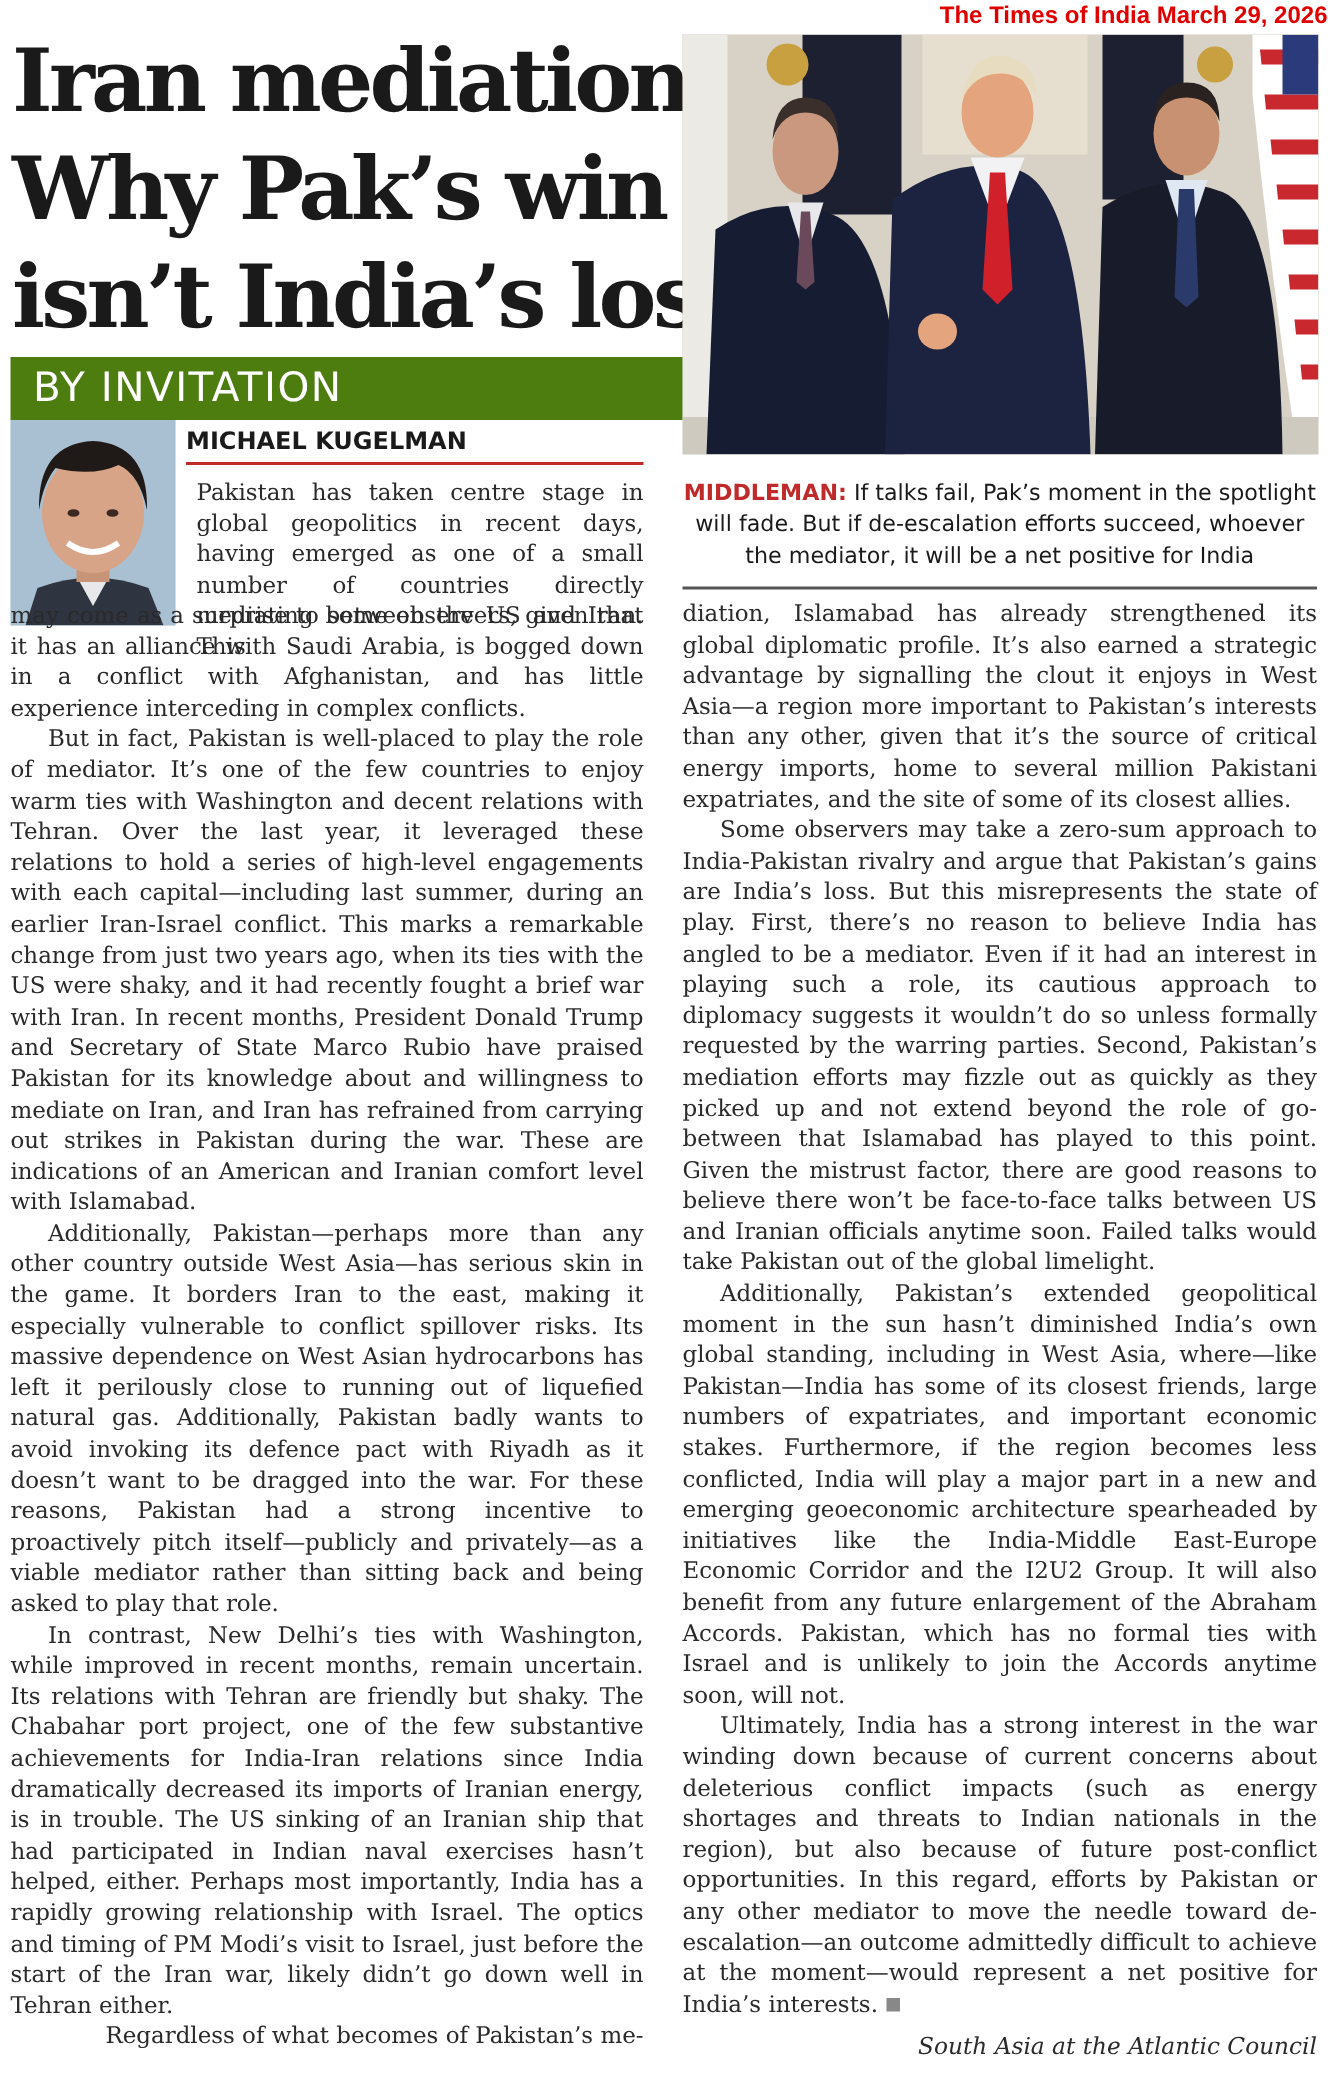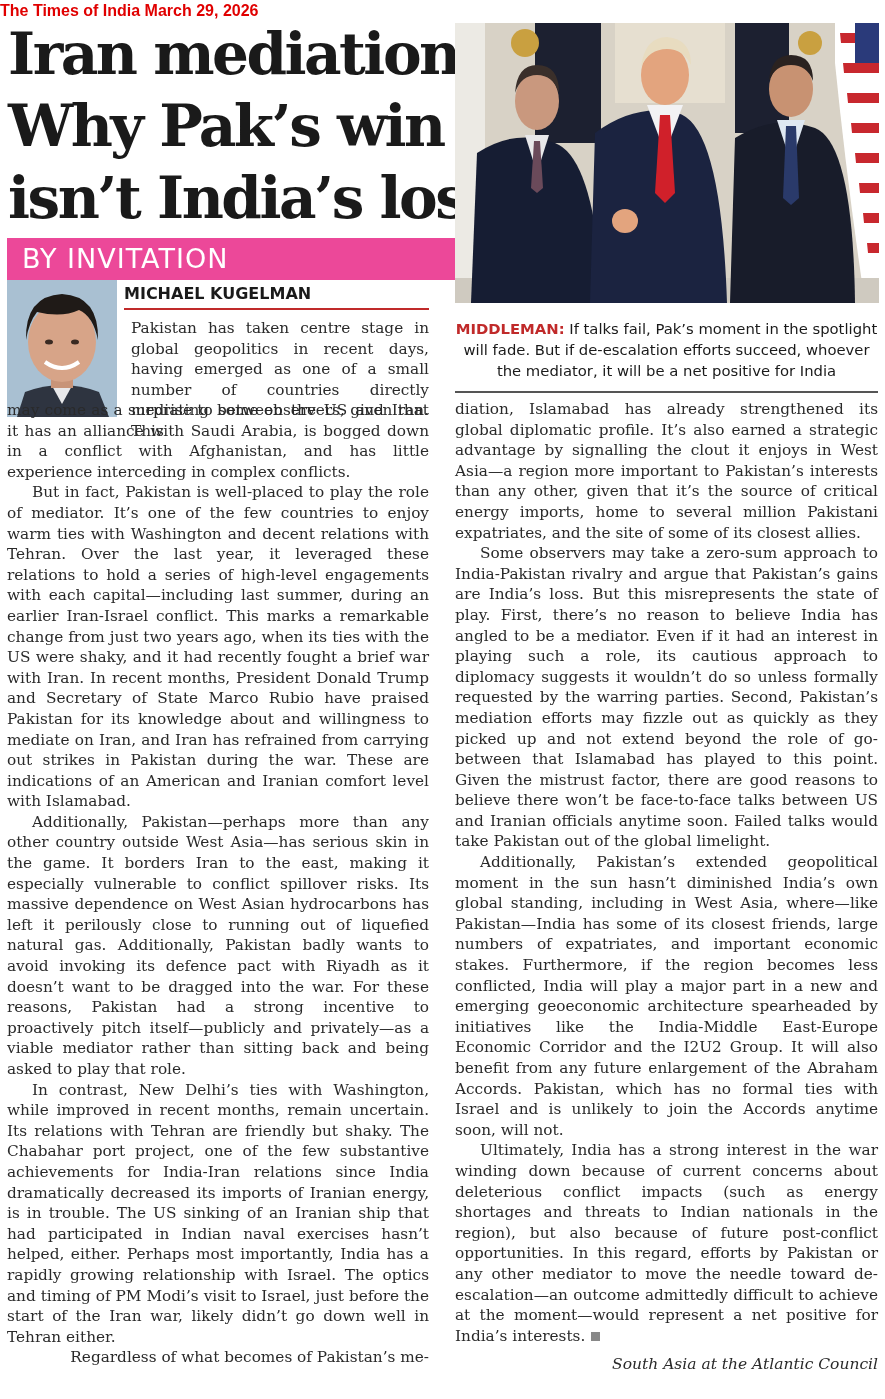--- a/index.html
+++ b/index.html
@@ -1,23 +1,23 @@
 <!DOCTYPE html>
 <html><head>
 <meta charset="utf-8">
 <style>
   html, body { margin: 0; padding: 0; background: #ffffff; }
   body { width: 885px; height: 1399px; position: relative; overflow: hidden; color: #2a2a2a; }
-  .masthead { position: absolute; top: 1px; left: 0; width: 885px; text-align: left;
+  .masthead { position: absolute; top: 1px; left: 0; width: 885px; text-align: right;
     font-family: "Liberation Sans", sans-serif; font-weight: bold; font-size: 16px; color: #e00000; line-height: 20px; }
   .headline { position: absolute; left: 8px; top: 18px; width: 425px;
     font-family: "DejaVu Serif", serif; font-weight: bold; color: #1a1a1a;
     font-size: 58px; line-height: 72px; letter-spacing: -2.5px; text-align: center; }
   .headline div { white-space: nowrap; }
-  .kicker { position: absolute; left: 7px; top: 238px; width: 475px; height: 42px; background: #ec4899; }
+  .kicker { position: absolute; left: 7px; top: 238px; width: 475px; height: 42px; background: #4d7c0f; }
   .kicker span { position: absolute; left: 15px; top: 5px; font-family: "DejaVu Sans", sans-serif;
     font-size: 27px; color: #ffffff; letter-spacing: 1px; line-height: 32px; }
   .author-photo { position: absolute; left: 7px; top: 280px; width: 110px; height: 137px; background: #a8bfd0; overflow: hidden; }
   .byline { position: absolute; left: 124px; top: 282px; width: 305px; height: 26px;
     border-bottom: 2px solid #c02a2a; font-family: "DejaVu Sans", sans-serif; font-weight: bold;
     font-size: 16px; color: #1a1a1a; line-height: 24px; }
   .col { position: absolute; font-family: "DejaVu Serif", serif; font-size: 15.3px; line-height: 20.6px;
     text-align: justify; color: #2a2a2a; }
   .col p { margin: 0; text-indent: 25px; }
   .col p.noindent { text-indent: 0; }

